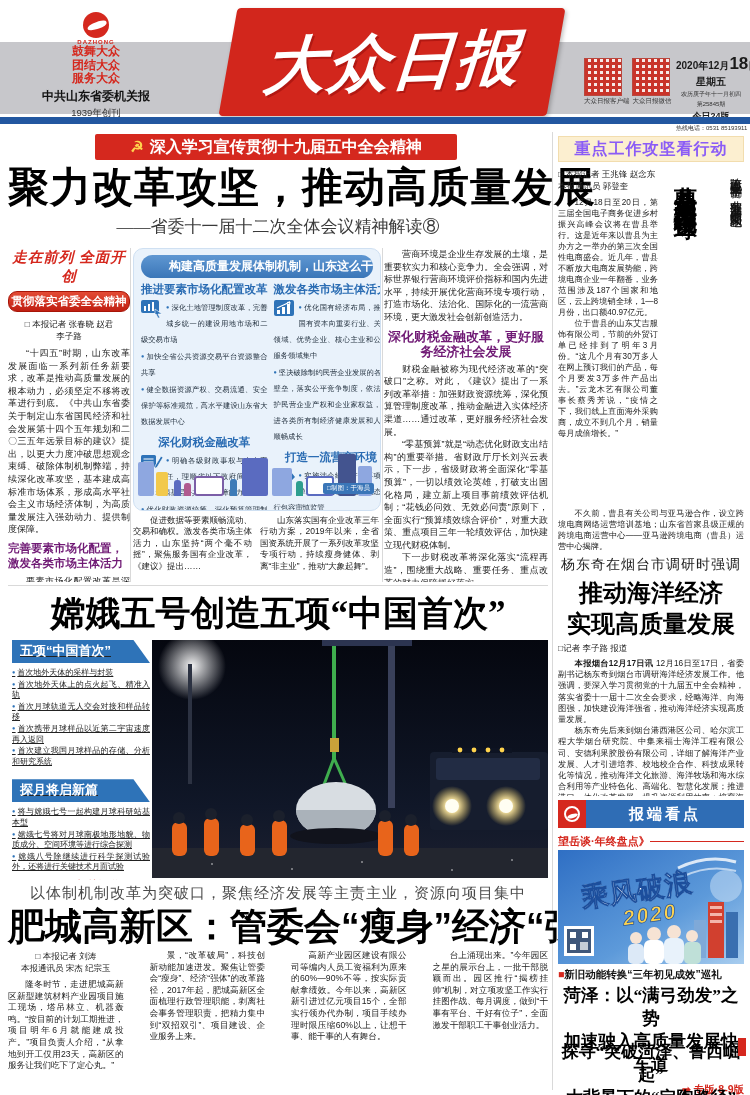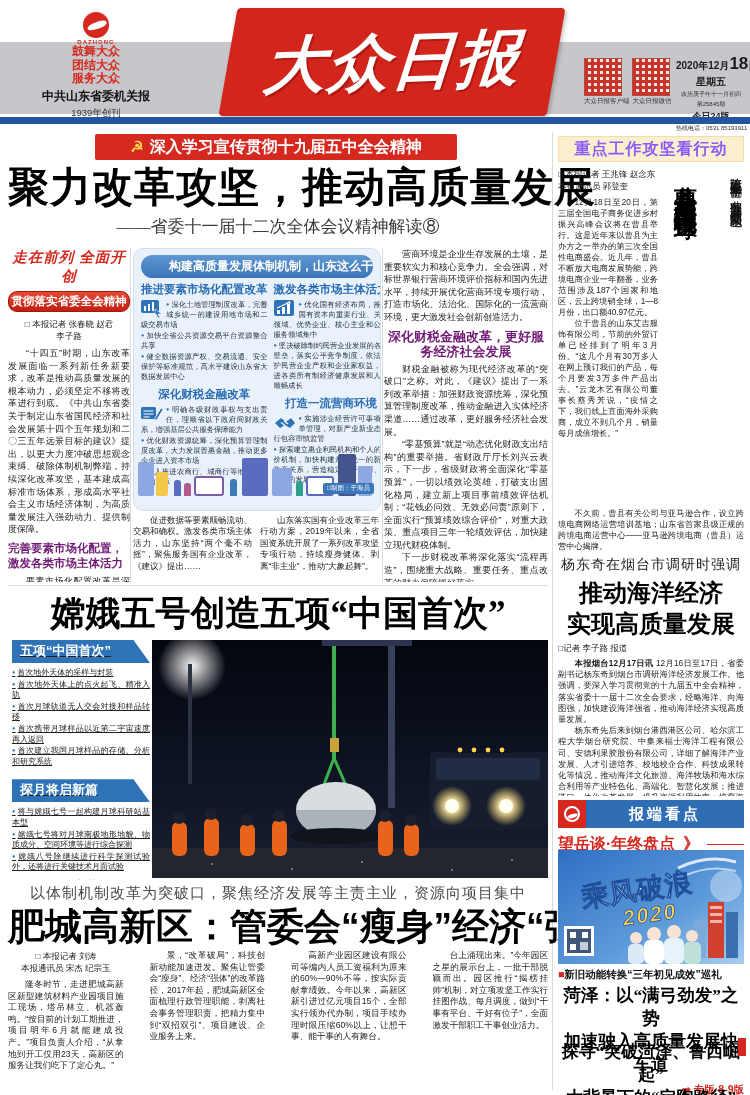--- a/index.html
+++ b/index.html
@@ -48,21 +48,21 @@
   .para { font-size:9px; line-height:12.6px; text-align:justify; text-indent:2em; color:#1c1c1c; }
   .subhead { font-size:11.5px; font-weight:bold; line-height:15px; margin:5px 0 4px; color:#701a75; }
 
   .infobox { left:133px; top:248px; width:248px; height:263px; background:#e9f2fb; border:1px solid #cfe0f2; border-radius:10px; overflow:hidden; }
   .infobox-title { width:232px; margin:6px auto 4px; background:linear-gradient(180deg,#5f97d2,#3a76b8); color:#fff; font-size:12px; font-weight:bold; text-align:right; border-radius:12px; padding:3px 0; }
   .info-grid { display:flex; gap:6px; padding:0 7px; }
   .info-col { flex:1; }
   .info-sec { margin-bottom:5px; }
   .info-sec h4 { color:#2a6cb3; font-size:11.5px; font-weight:bold; text-align:center; margin-bottom:2px; white-space:nowrap; }
   .info-ic { float:left; width:22px; height:18px; margin:1px 3px 1px 0; }
-  .ibullet { font-size:7.3px; line-height:10px; color:#23313f; text-align:justify; }
+  .ibullet { font-size:7.3px; line-height:16px; color:#23313f; text-align:justify; }
   .ibullet::before { content:"●"; color:#2e73b8; font-size:5.5px; margin-right:2px; vertical-align:1px; }
   .illus { position:absolute; left:0; bottom:14px; width:100%; height:52px; }
   .illus .b { position:absolute; bottom:0; }
   .credit-tag { position:absolute; right:6px; bottom:16px; background:#3a76b8; color:#fff; font-size:6.5px; padding:1px 4px; border-radius:2px; }
 
   .minicol { top:515px; height:66px; overflow:hidden; }
   .minicol .para { font-size:8.5px; line-height:11.4px; }
 
   .col4 { left:384px; top:248px; width:164px; height:334px; overflow:hidden; }
 
@@ -100,21 +100,21 @@
   .yt-h { text-align:center; font-size:24px; font-weight:900; line-height:31px; color:#000; }
   .yt-byline { font-size:8.5px; color:#222; margin:4px 0 3px; }
   .yt-wrap .para { font-size:8.3px; line-height:11.2px; }
   .lead-b { font-weight:bold; }
 
   .hl-bar { left:558px; top:800px; width:186px; height:28px; display:flex; }
   .hl-logo { width:28px; height:28px; background:#d5281e; display:flex; align-items:center; justify-content:center; }
   .hl-logo span { display:block; width:16px; height:16px; border-radius:50%; border:2px solid #fff; position:relative; }
   .hl-logo span::after { content:""; position:absolute; left:1px; top:6px; width:11px; height:4px; background:#fff; border-radius:50%; transform:rotate(-18deg); }
   .hl-title { flex:1; background:#2f6db5; color:#fff; font-size:15px; font-weight:bold; display:flex; align-items:center; justify-content:center; letter-spacing:3px; }
-  .hl-series { left:558px; top:834px; width:186px; display:flex; align-items:center; gap:8px; color:#d5281e; font-weight:bold; font-size:16px; }
+  .hl-series { left:558px; top:834px; width:186px; display:flex; align-items:center; gap:0; color:#d5281e; font-weight:bold; font-size:11px; }
   .hl-series .rule { flex:1; height:1px; background:#d5281e; }
   .promo { left:558px; top:850px; width:186px; height:114px; }
   .hl-tag { left:558px; top:968px; width:186px; font-size:10.5px; font-weight:bold; color:#111; }
   .hl-tag .sq { color:#d5281e; }
   .hl-item1 { left:558px; top:984px; width:186px; text-align:center; font-family:"Liberation Serif", serif; font-weight:900; font-size:17.5px; line-height:23px; color:#000; }
   .hl-item2 { left:558px; top:1040px; width:186px; text-align:center; font-family:"Liberation Serif", serif; font-weight:900; font-size:17px; line-height:23px; color:#000; }
   .pageref { display:block; text-align:right; color:#d5281e; font-family:"Liberation Sans", sans-serif; font-weight:bold; font-size:10.5px; margin-top:2px; }
   .edge-mark { left:738px; top:1038px; width:8px; height:18px; background:#d5281e; }
 </style>
 </head>

